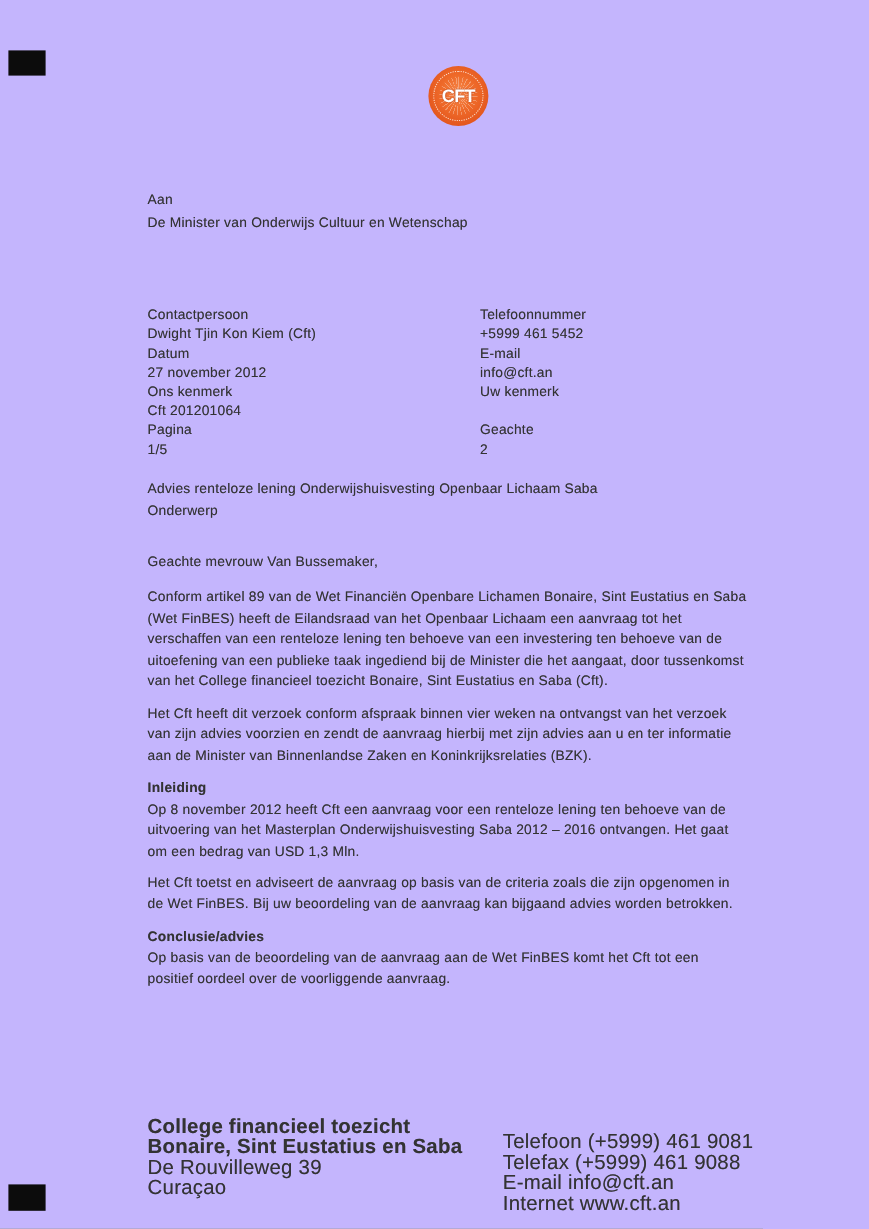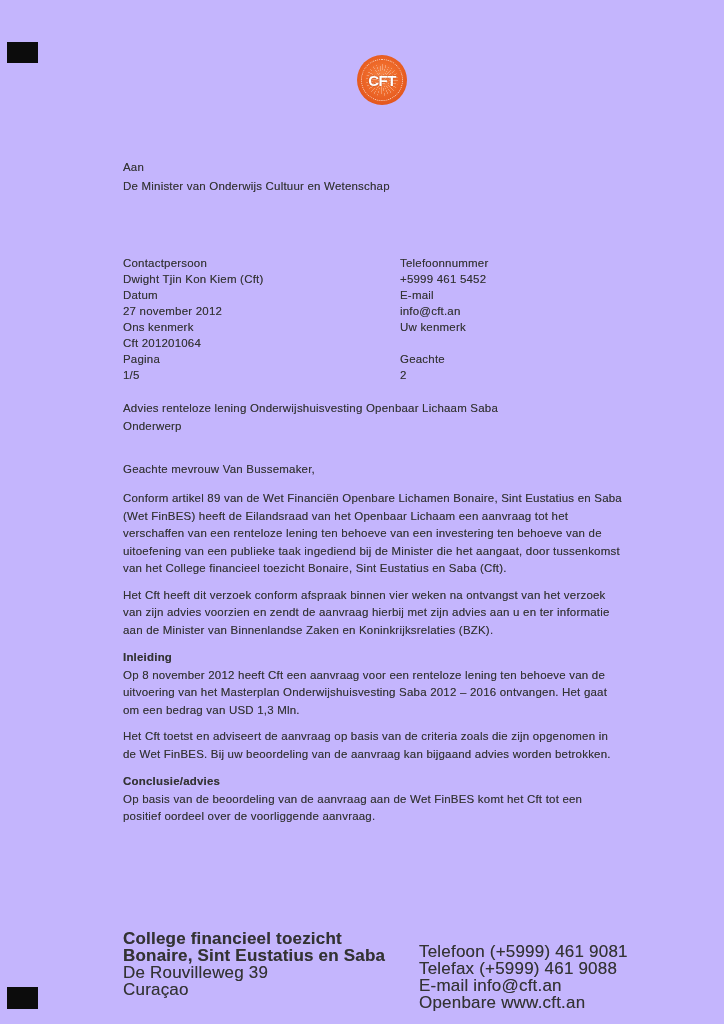--- a/index.html
+++ b/index.html
@@ -111,17 +111,17 @@
   </div>
 
   <div class="footer txt">
     <div class="footer-org">College financieel toezicht Bonaire, Sint Eustatius en Saba</div>
     <div class="footer-addr">De Rouvilleweg 39</div>
     <div class="footer-addr">Curaçao</div>
     <div class="footer-contacts">
       <div>Telefoon (+5999) 461 9081</div>
       <div>Telefax (+5999) 461 9088</div>
       <div>E-mail  info@cft.an</div>
-      <div>Openbare www.cft.an</div>
+      <div>Internet www.cft.an</div>
     </div>
   </div>
 
 </div>
 
 </body></html>

